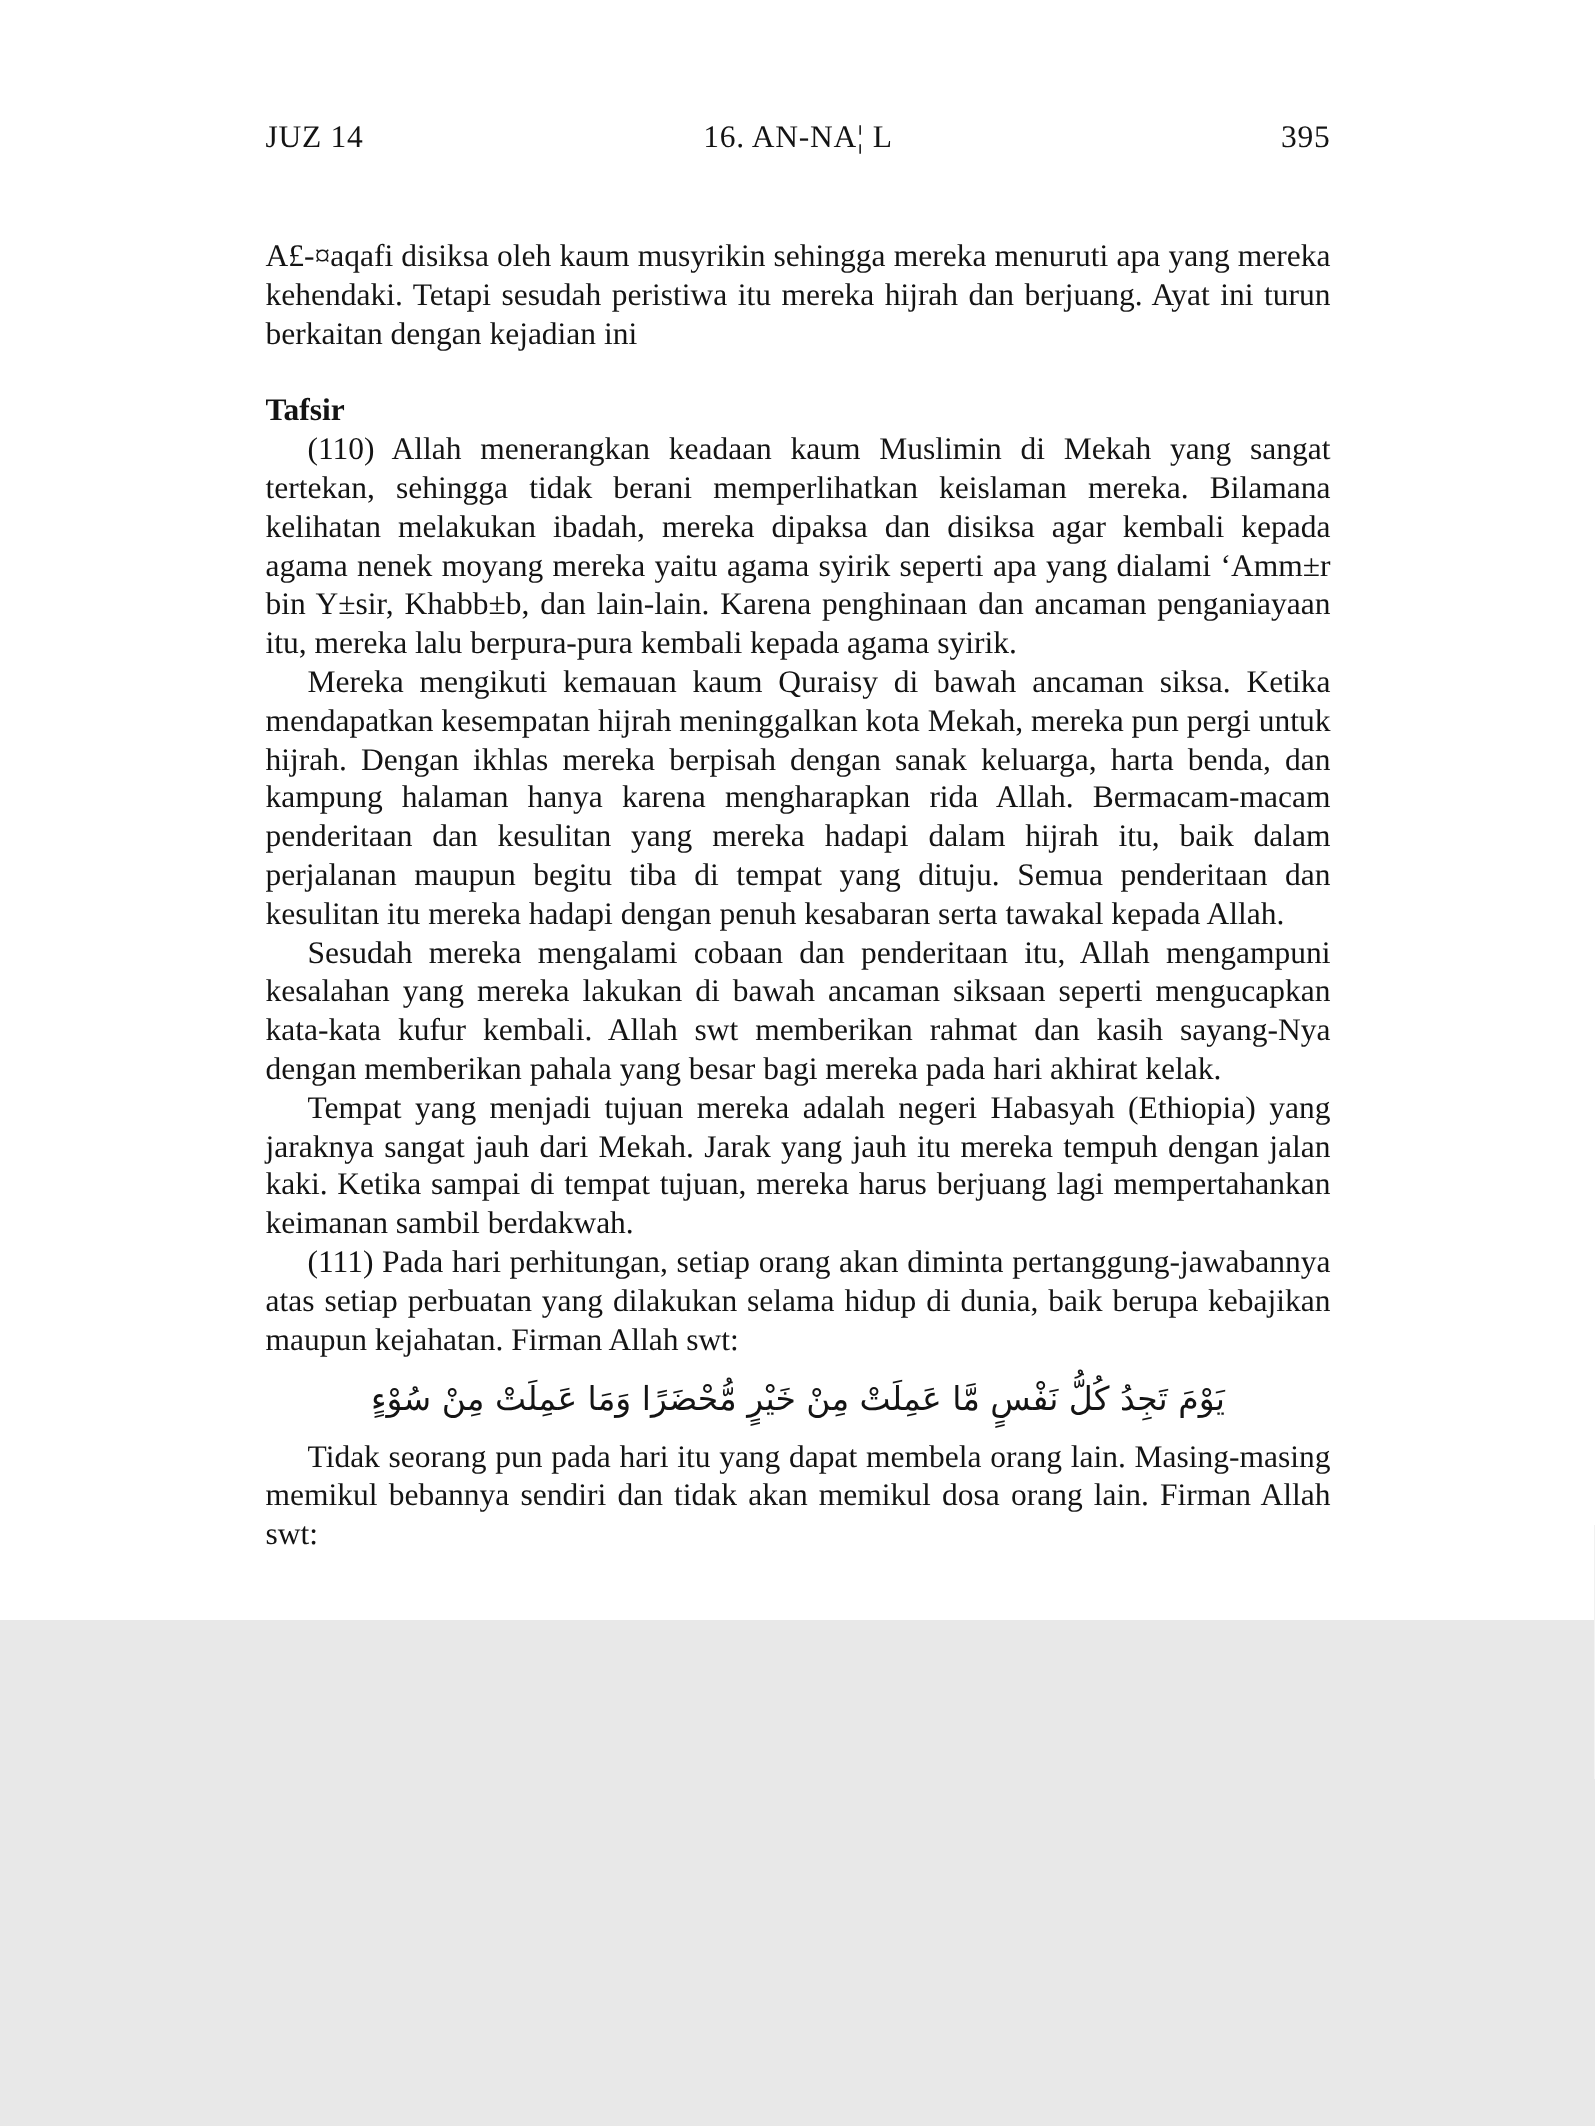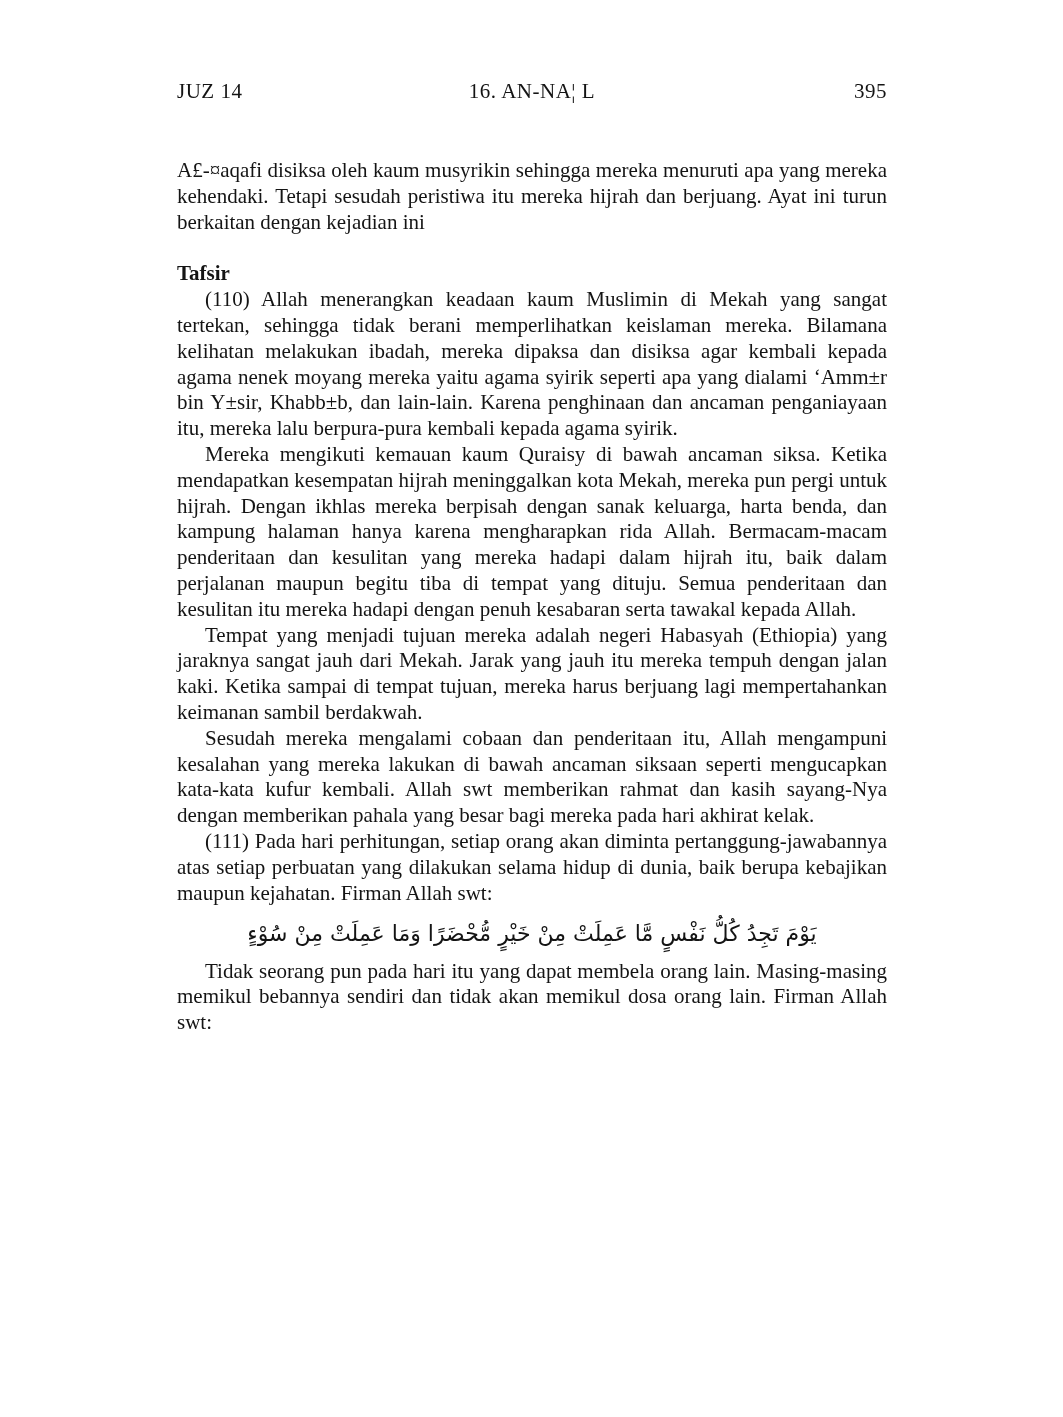--- a/index.html
+++ b/index.html
@@ -3,21 +3,21 @@
 <meta charset="utf-8">
 <style>
   html, body {
     margin: 0;
     padding: 0;
     background: #e8e8e8;
   }
   .page {
     position: relative;
     width: 1063px;
-    height: 1417px;
+    height: 1080px;
     margin: 0 auto;
     background: #ffffff;
     color: #141414;
     font-family: "Liberation Serif", serif;
     box-sizing: border-box;
     padding: 78px 176px 0 177px;
     overflow: hidden;
   }
   .header {
     display: flex;
@@ -72,22 +72,22 @@
   </div>
 
   <div class="body-text">
 
     <p>A£-¤aqafi disiksa oleh kaum musyrikin sehingga mereka menuruti apa yang mereka kehendaki. Tetapi sesudah peristiwa itu mereka hijrah dan berjuang. Ayat ini turun berkaitan dengan kejadian ini</p>
 
     <p class="section-heading">Tafsir</p>
 
     <p class="indent">(110) Allah menerangkan keadaan kaum Muslimin di Mekah yang sangat tertekan, sehingga tidak berani memperlihatkan keislaman mereka. Bilamana kelihatan melakukan ibadah, mereka dipaksa dan disiksa agar kembali kepada agama nenek moyang mereka yaitu agama syirik seperti apa yang dialami ‘Amm±r bin Y±sir, Khabb±b, dan lain-lain. Karena penghinaan dan ancaman penganiayaan itu, mereka lalu berpura-pura kembali kepada agama syirik.</p>
     <p class="indent">Mereka mengikuti kemauan kaum Quraisy di bawah ancaman siksa. Ketika mendapatkan kesempatan hijrah meninggalkan kota Mekah, mereka pun pergi untuk hijrah. Dengan ikhlas mereka berpisah dengan sanak keluarga, harta benda, dan kampung halaman hanya karena mengharapkan rida Allah. Bermacam-macam penderitaan dan kesulitan yang mereka hadapi dalam hijrah itu, baik dalam perjalanan maupun begitu tiba di tempat yang dituju. Semua penderitaan dan kesulitan itu mereka hadapi dengan penuh kesabaran serta tawakal kepada Allah.</p>
+    <p class="indent">Sesudah mereka mengalami cobaan dan penderitaan itu, Allah mengampuni kesalahan yang mereka lakukan di bawah ancaman siksaan seperti mengucapkan kata-kata kufur kembali. Allah swt memberikan rahmat dan kasih sayang-Nya dengan memberikan pahala yang besar bagi mereka pada hari akhirat kelak.</p>
     <p class="indent">Tempat yang menjadi tujuan mereka adalah negeri Habasyah (Ethiopia) yang jaraknya sangat jauh dari Mekah. Jarak yang jauh itu mereka tempuh dengan jalan kaki. Ketika sampai di tempat tujuan, mereka harus berjuang lagi mempertahankan keimanan sambil berdakwah.</p>
-    <p class="indent">Sesudah mereka mengalami cobaan dan penderitaan itu, Allah mengampuni kesalahan yang mereka lakukan di bawah ancaman siksaan seperti mengucapkan kata-kata kufur kembali. Allah swt memberikan rahmat dan kasih sayang-Nya dengan memberikan pahala yang besar bagi mereka pada hari akhirat kelak.</p>
     <p class="indent">(111) Pada hari perhitungan, setiap orang akan diminta pertanggung-jawabannya atas setiap perbuatan yang dilakukan selama hidup di dunia, baik berupa kebajikan maupun kejahatan. Firman Allah swt:</p>
 
     <div class="arabic">يَوْمَ تَجِدُ كُلُّ نَفْسٍ مَّا عَمِلَتْ مِنْ خَيْرٍ مُّحْضَرًا وَمَا عَمِلَتْ مِنْ سُوْءٍ</div>
 
 
     <p class="indent after-quote">Tidak seorang pun pada hari itu yang dapat membela orang lain. Masing-masing memikul bebannya sendiri dan tidak akan memikul dosa orang lain. Firman Allah swt:</p>
 
 
 
   </div>

